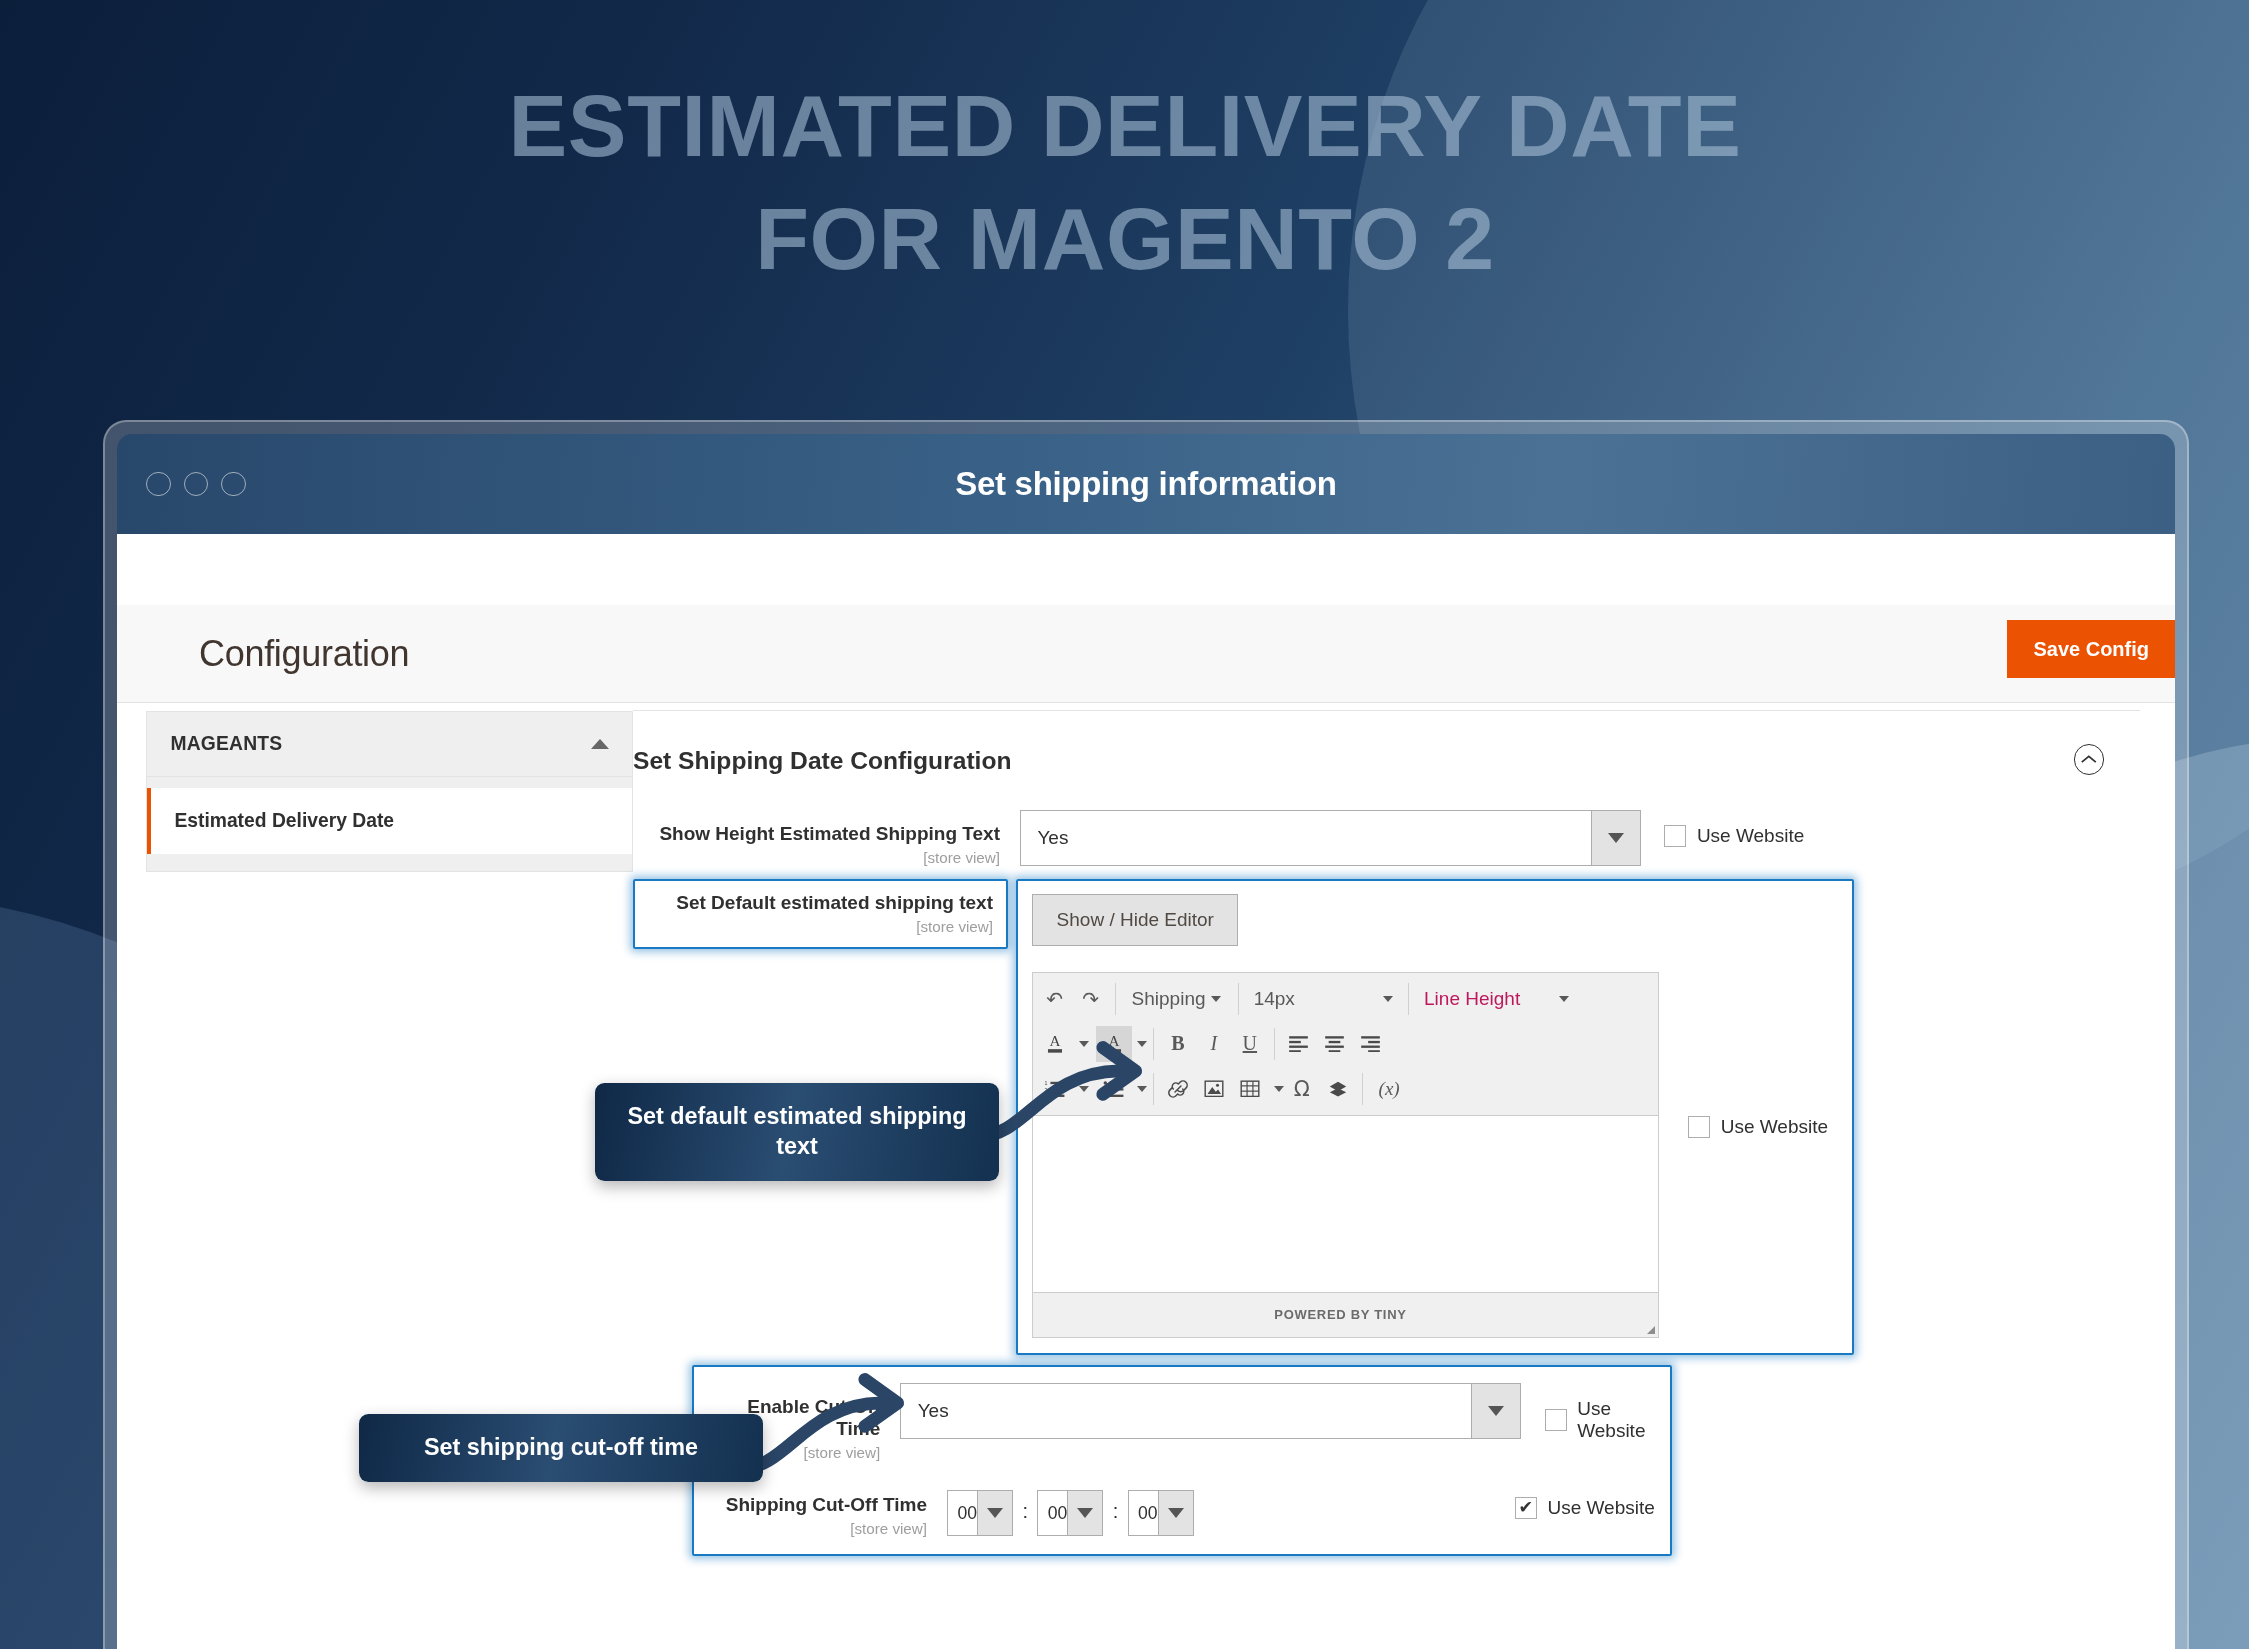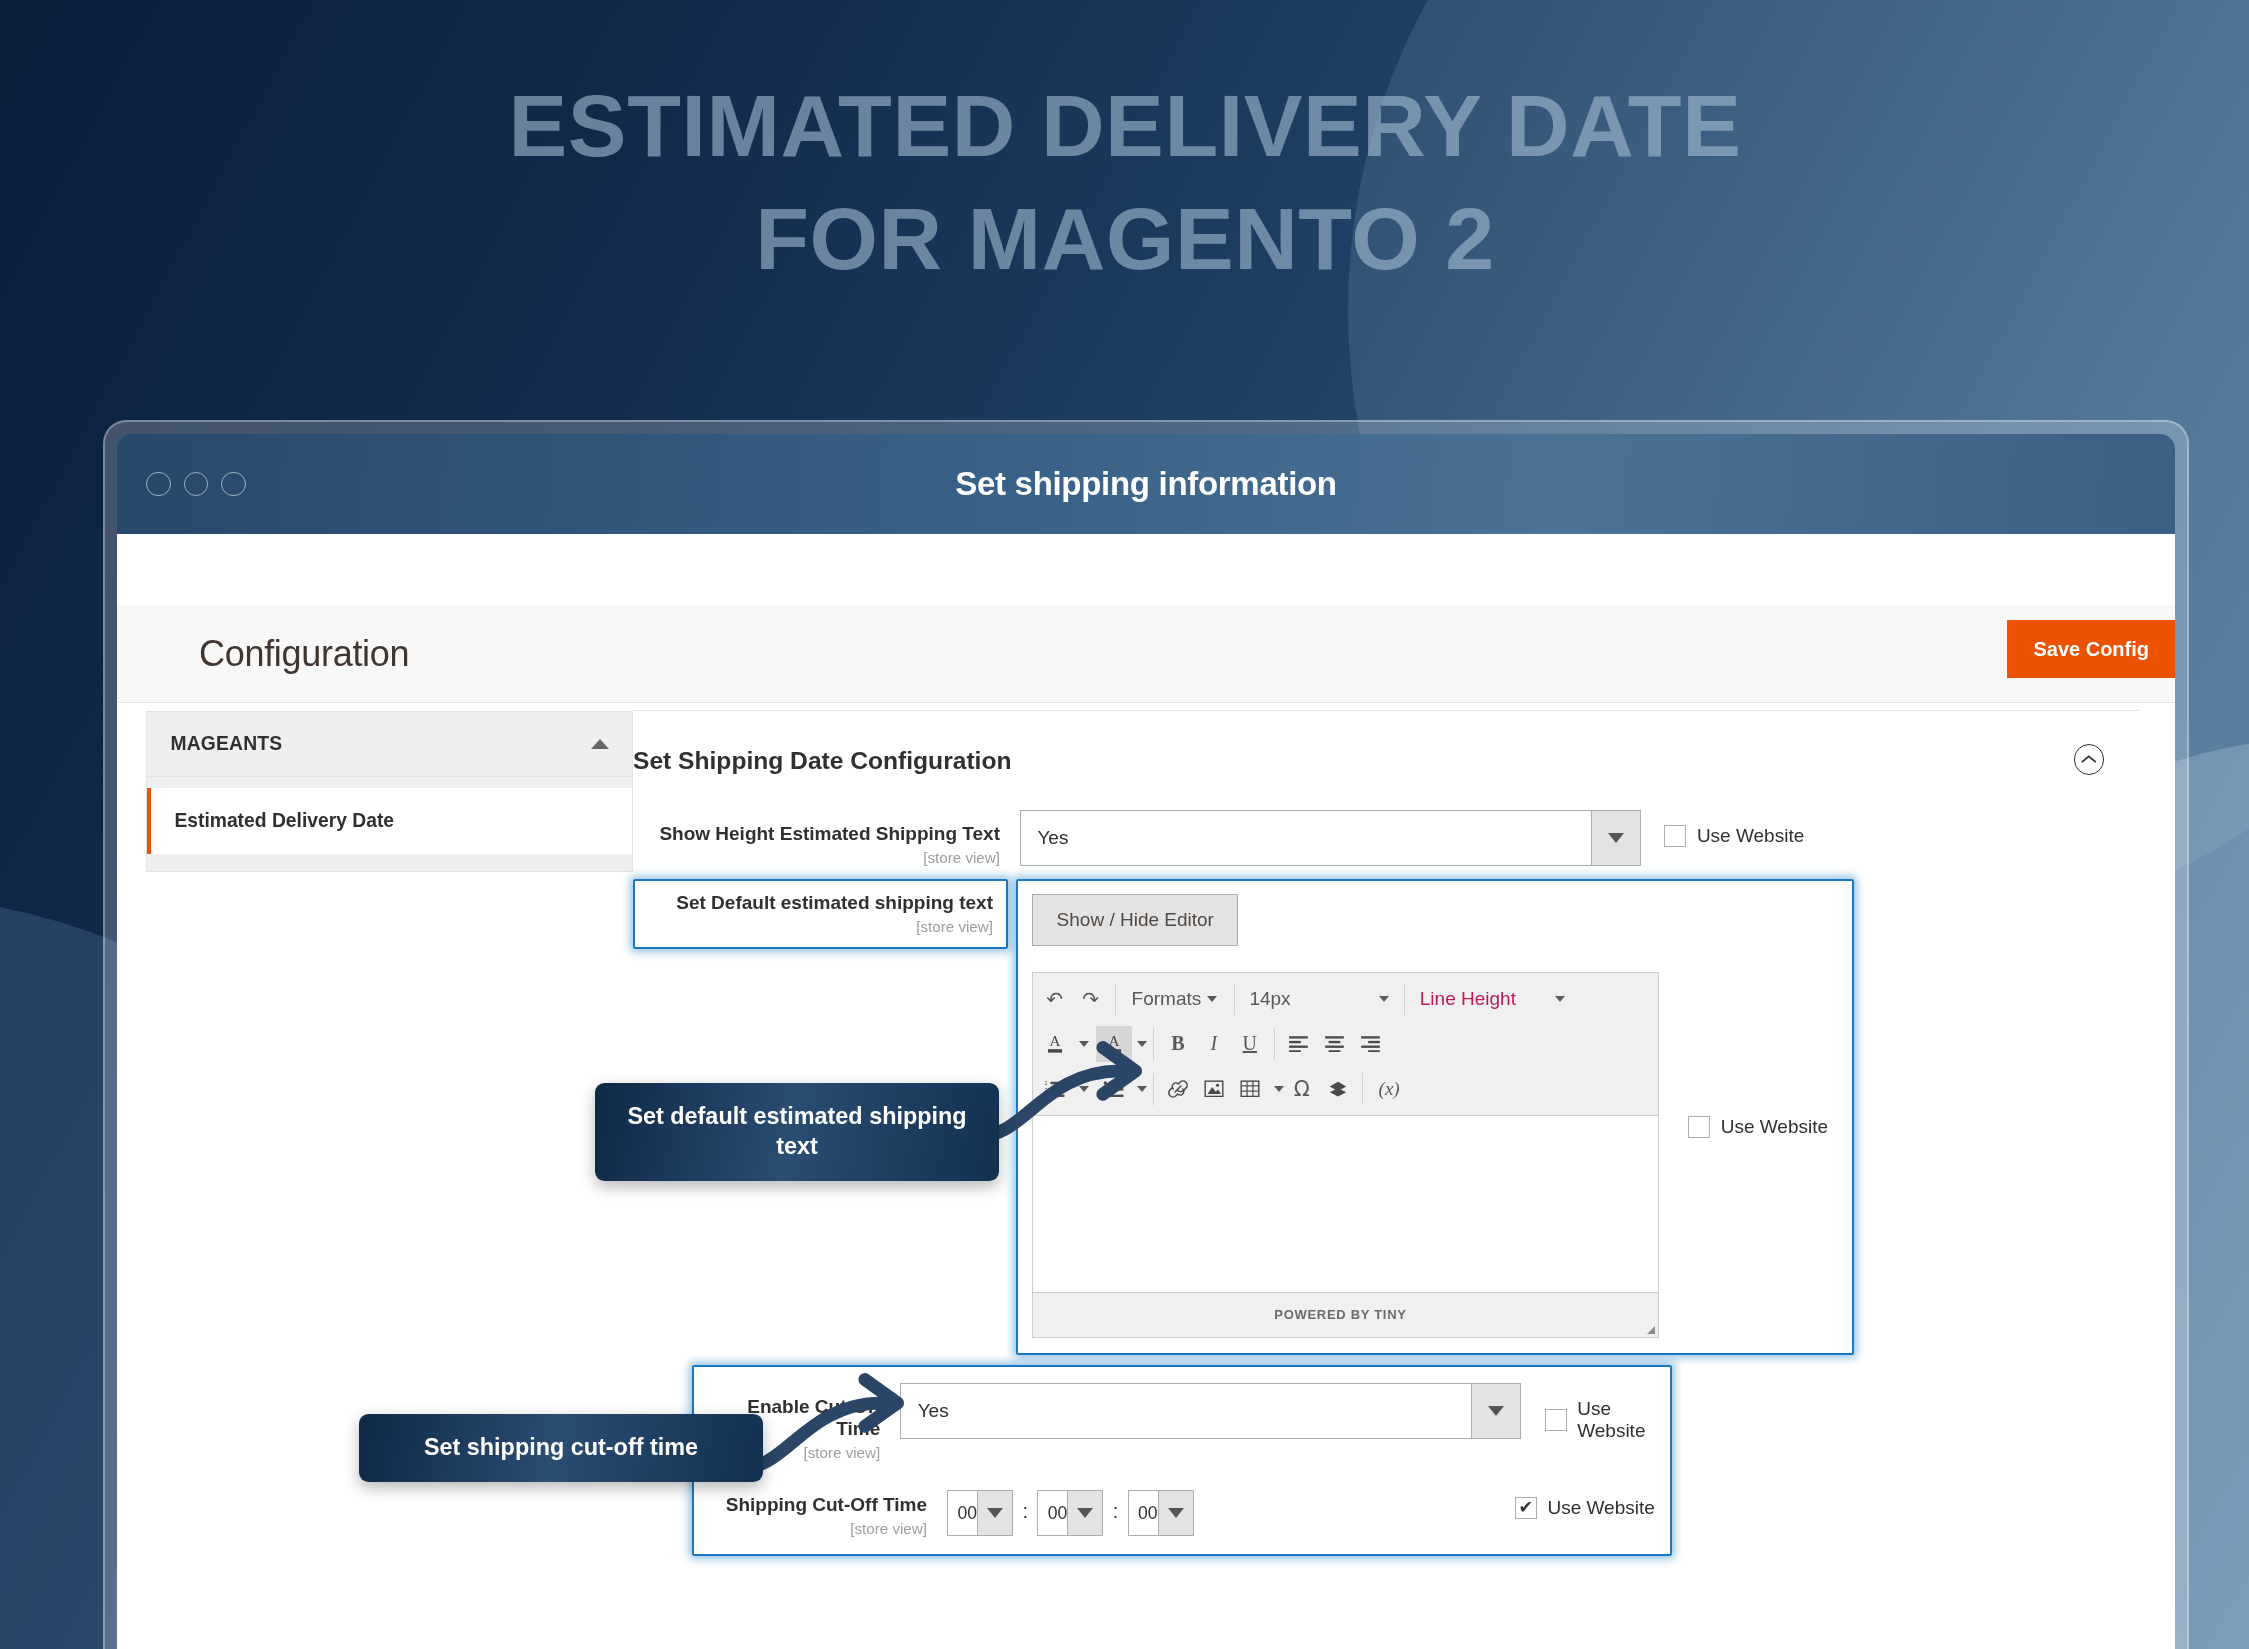--- a/index.html
+++ b/index.html
@@ -471,21 +471,21 @@
               <button class="showhide-btn">Show / Hide Editor</button>
 
               <div class="tiny">
                 <div class="tiny-toolbar">
 
                   <div class="tb-row">
                     <span class="tb-btn">↶</span>
                     <span class="tb-btn">↷</span>
                     <span class="tb-sep"></span>
                     <span class="tb-btn lbl-btn">
-                      <span>Formats</span>
+                      <span>Shipping</span>
                       <i class="tb-caret"></i>
                     </span>
                     <span class="tb-sep"></span>
                     <span class="tb-fontsize">
                       <span>14px</span>
                       <i class="tb-caret"></i>
                     </span>
                     <span class="tb-sep"></span>
                     <span class="tb-lineheight">
                       <span>Line Height</span>

